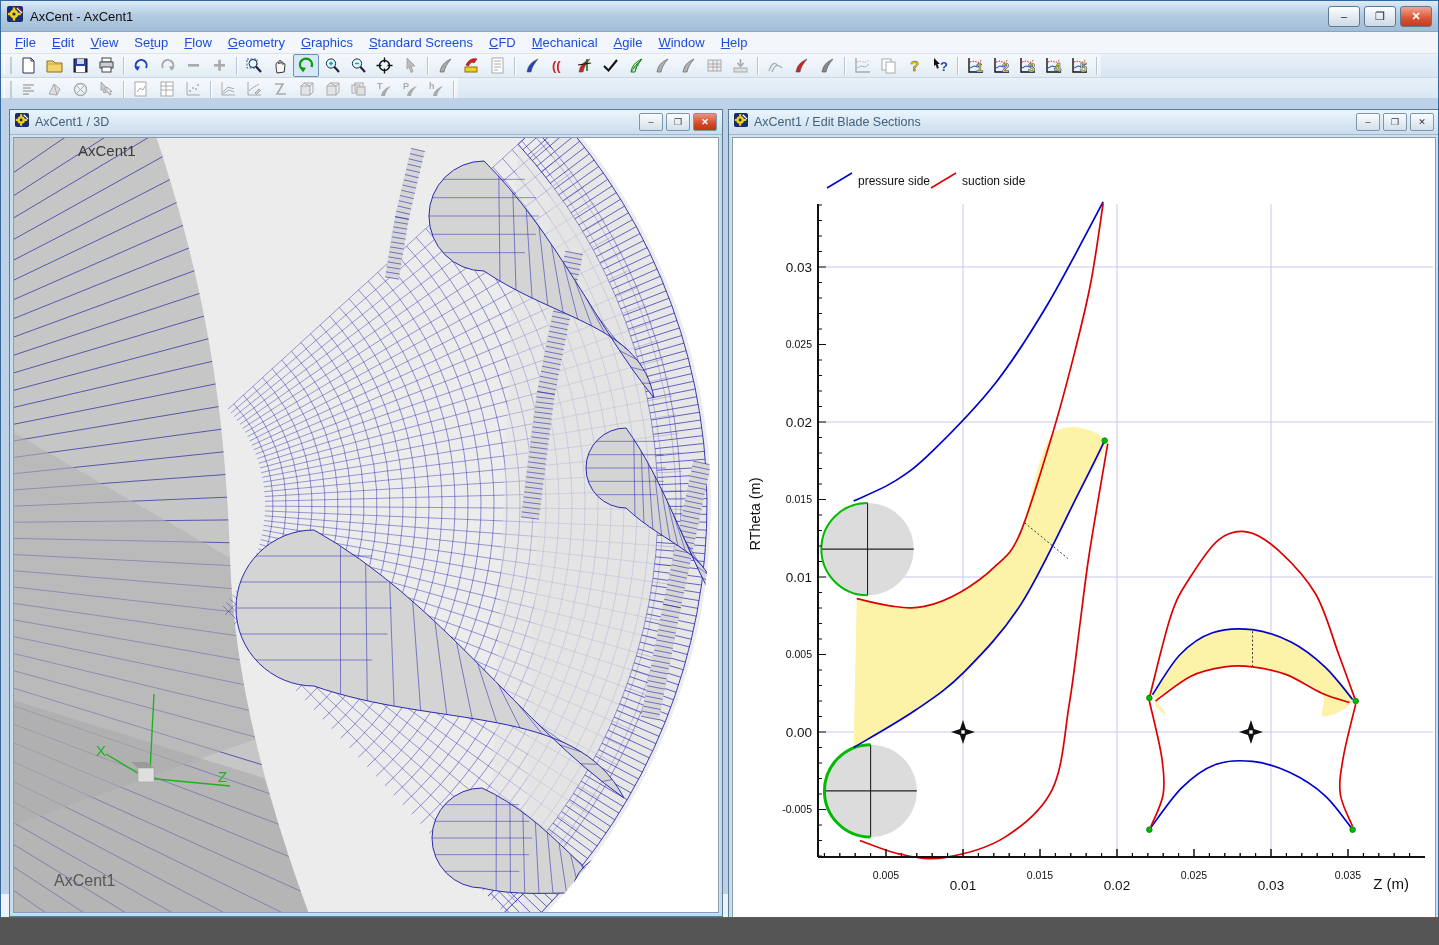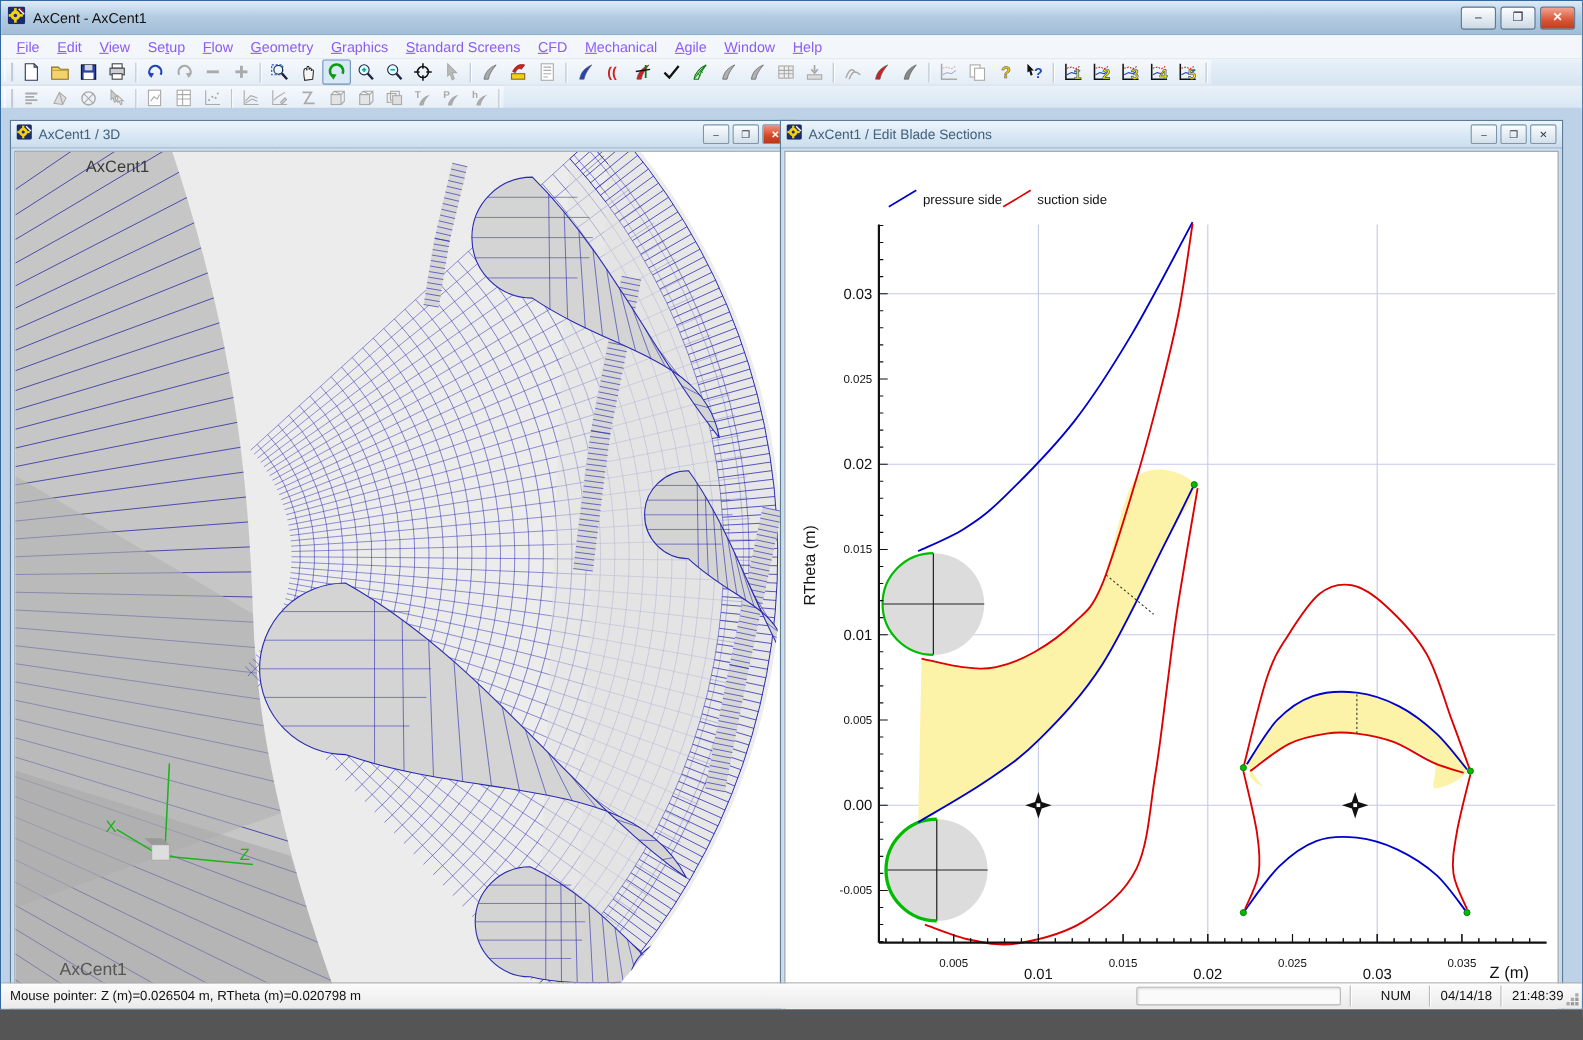--- a/index.html
+++ b/index.html
@@ -10,21 +10,21 @@
             display:flex;align-items:center;padding:0 6px;border-bottom:1px solid #8aa8c4;}
   .title-text{font-size:13px;color:#111;margin-left:7px;}
   .win-controls{margin-left:auto;display:flex;gap:4px;}
   .win-btn{width:30px;height:19px;border:1px solid #5f7990;border-radius:3px;
            background:linear-gradient(#fdfeff,#cdd9e5);display:flex;align-items:center;
            justify-content:center;font-size:11px;color:#223;line-height:1;}
   .win-btn.close{background:linear-gradient(#f2a491,#d85434 60%,#c03d1e);color:#fff;font-weight:bold;}
   
   .menubar{height:21px;display:flex;align-items:center;background:#f3f7fb;
            border-bottom:1px solid #dde4ec;padding-left:6px;}
-  .menu-item{padding:2px 8px;font-size:13px;color:#8b5cf6;white-space:nowrap;}
+  .menu-item{padding:2px 8px;font-size:13px;color:#1d4ed8;white-space:nowrap;}
   .menu-item u{text-decoration:underline;}
   
   .toolbar{height:23px;display:flex;align-items:center;
            background:linear-gradient(#f5f9fd,#e3ecf5);border-bottom:1px solid #ccd6e1;padding-left:2px;}
   .tb-grip{width:5px;height:17px;border-left:1px solid #fff;border-right:2px solid #c2cdd9;margin:0 3px 0 1px;}
   .tb-btn{width:24px;height:21px;display:flex;align-items:center;justify-content:center;border:1px solid transparent;}
   .tb-btn.active{border:1px solid #6b93b8;background:#d8e8f7;border-radius:2px;}
   .tb-sep{width:1px;height:18px;background:#b9c4d0;margin:0 4px;box-shadow:1px 0 0 #fff;}
   .tb-fill{flex:1;height:100%;background:linear-gradient(#e9f1f9,#d6e5f2);}
   
@@ -961,21 +961,21 @@
             <path d="M124,630 h16 v14 h-16 Z" fill="#dedede" stroke="#999" stroke-width="0.5"></path>
             <path d="M124,630 L117,624 h16 l7,6 Z" fill="#9a9a9a"></path>
             <text x="82" y="618" font-size="15" fill="#1db31d">X</text>
             <text x="204" y="644" font-size="15" fill="#1db31d">Z</text>
             <text x="64" y="18" font-size="15" fill="#3a3a3a">AxCent1</text>
             <text x="40" y="748" font-size="16" fill="#565656">AxCent1</text>
           </svg>
       </div>
     </div>
 
-    <div class="child" style="left:708px;top:11px;width:710px;height:822px;">
+    <div class="child" style="left:727px;top:11px;width:710px;height:822px;">
       <div class="tbar">
         <span>
           <svg width="14" height="14" viewBox="0 0 16 16">
               <rect width="16" height="16" rx="2" fill="#1a2c6e"></rect>
               <circle cx="7" cy="8" r="4.4" fill="#f2d012"></circle>
               <circle cx="7" cy="8" r="1.6" fill="#1a2c6e"></circle>
               <rect x="5.8" y="1.4" width="2.4" height="3" fill="#f2d012"></rect>
               <rect x="5.8" y="11.6" width="2.4" height="3" fill="#f2d012"></rect>
               <rect x="0.9" y="6.8" width="3" height="2.4" fill="#f2d012"></rect>
               <rect x="10.4" y="6.8" width="3.4" height="2.4" fill="#f2d012"></rect>
@@ -1171,24 +1171,13 @@
             <text x="676" y="751" font-size="15" fill="#111" text-anchor="end">Z (m)</text>
             <line x1="94" y1="50" x2="119" y2="35" stroke="#0000cc" stroke-width="1.5"></line>
             <text x="125" y="47" font-size="12" fill="#111">pressure side</text>
             <line x1="198" y1="50" x2="223" y2="35" stroke="#dd0000" stroke-width="1.5"></line>
             <text x="229" y="47" font-size="12" fill="#111">suction side</text>
           </svg>
       </div>
     </div>
   </div>
 
-  <div class="statusbar">
-    <span class="sb-msg">Mouse pointer: Z (m)=0.026504 m, RTheta (m)=0.020798 m</span>
-    <span class="sb-well"></span>
-    <span class="sb-sep" style="left:1226px"></span>
-    <span class="sb-num">NUM</span>
-    <span class="sb-sep" style="left:1298px"></span>
-    <span class="sb-date">04/14/18</span>
-    <span class="sb-sep" style="left:1363px"></span>
-    <span class="sb-time">21:48:39</span>
-    <span class="sb-grip"></span>
-  </div>
 </div>
 
 </body></html>

